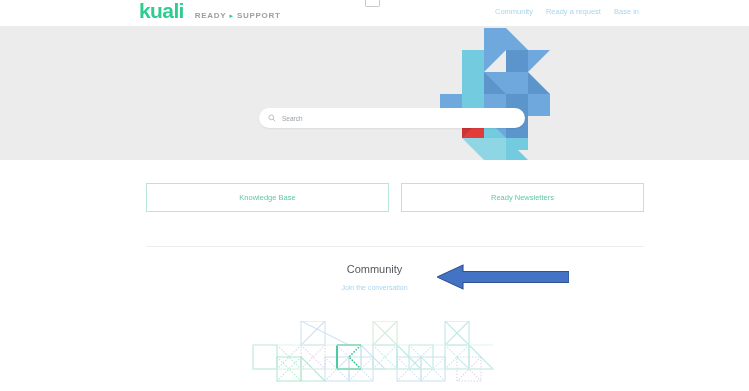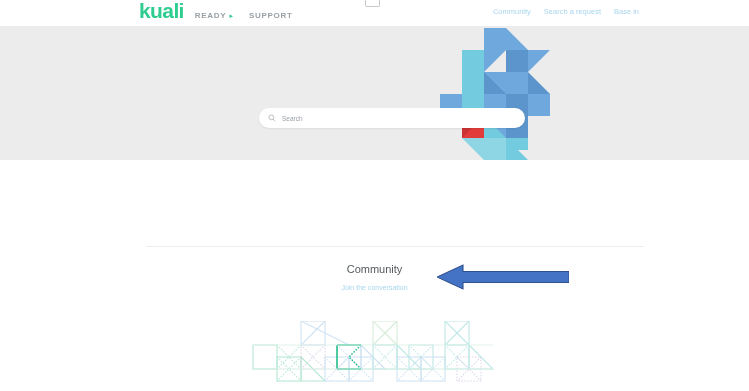--- a/index.html
+++ b/index.html
@@ -167,28 +167,28 @@
 <body>
 
 <div id="page">
 
   <div class="header">
 
     <div class="logo-wrap">
       <span class="logo-mark">kuali</span>
       <span class="logo-sub">READY</span>
       <span class="logo-sep">▸</span>
-      <span class="logo-sub" style="margin-left:13px">SUPPORT</span>
+      <span class="logo-sub" style="margin-left:1px">SUPPORT</span>
     </div>
 
     <div class="top-stub"></div>
 
     <nav class="topnav">
       <a href="#">Community</a>
-      <a href="#">Search a request</a>
+      <a href="#">Ready a request</a>
       <a href="#">Base in</a>
     </nav>
   </div>
 
   <div class="hero">
 
     <svg class="hero-pattern" viewBox="0 0 116 142" width="116" height="142" xmlns="http://www.w3.org/2000/svg">
 
       <polygon points="46,0 68,0 68,22 46,22" fill="#6fa8dc"></polygon>
       <polygon points="68,0 90,22 68,22" fill="#6fa8dc"></polygon>
@@ -229,20 +229,28 @@
       <span class="search-icon">
         <svg width="8" height="8" viewBox="0 0 12 12" xmlns="http://www.w3.org/2000/svg">
           <circle cx="5" cy="5" r="3.6" fill="none" stroke="#9aa0a6" stroke-width="1"></circle>
           <line x1="7.8" y1="7.8" x2="11" y2="11" stroke="#9aa0a6" stroke-width="1"></line>
         </svg>
       </span>
       <input class="search-input" type="text" placeholder="Search" style="">
     </div>
   </div>
 
+  <div class="btn-row">
+    <div class="big-btn big-btn-1">
+      <span>Knowledge Base</span>
+    </div>
+    <div class="big-btn big-btn-2">
+      <span>Ready Newsletters</span>
+    </div>
+  </div>
 
   <div class="divider"></div>
 
   <div class="community">
     <h2 class="community-title">Community</h2>
     <a class="community-link" href="#">Join the conversation</a>
   </div>
 
   <svg class="arrow-annot" viewBox="0 0 132 26" width="132" height="26" xmlns="http://www.w3.org/2000/svg">
     <polygon points="0,13 26,1 26,7.5 132,7.5 132,18.5 26,18.5 26,25" fill="#4472c4" stroke="#2f528f" stroke-width="1.1" stroke-linejoin="miter"></polygon>

